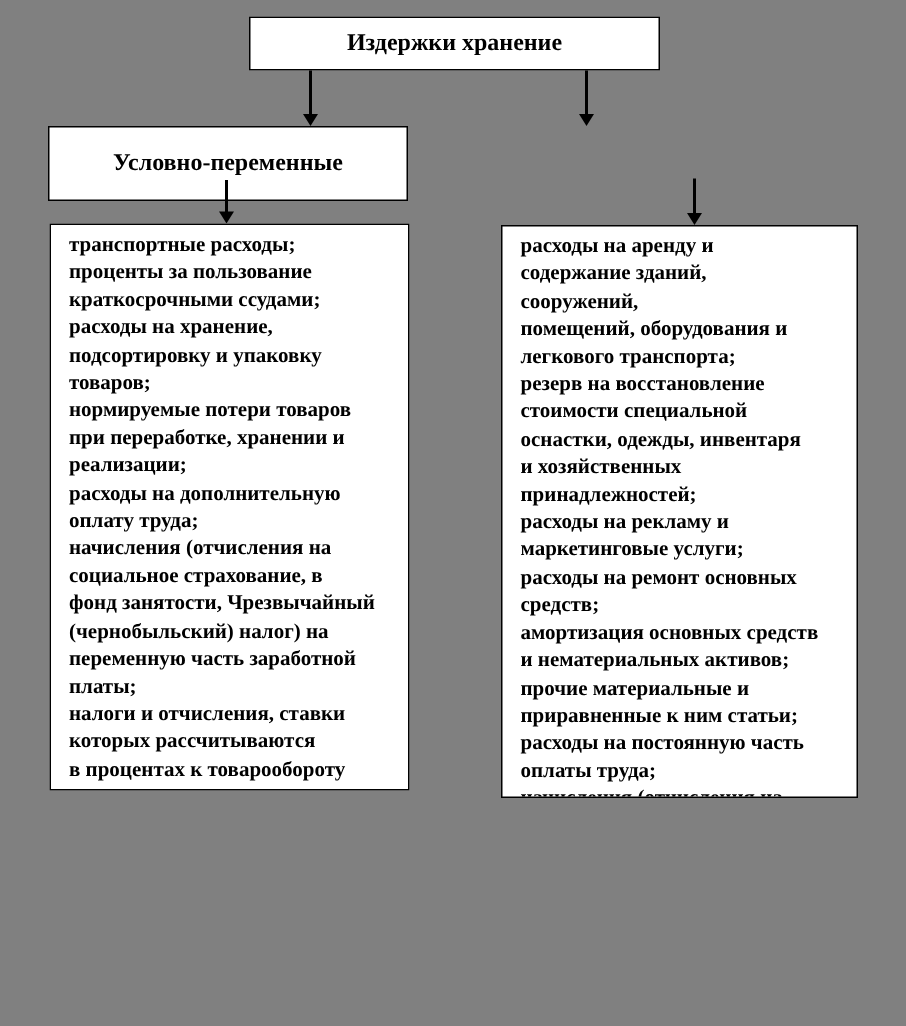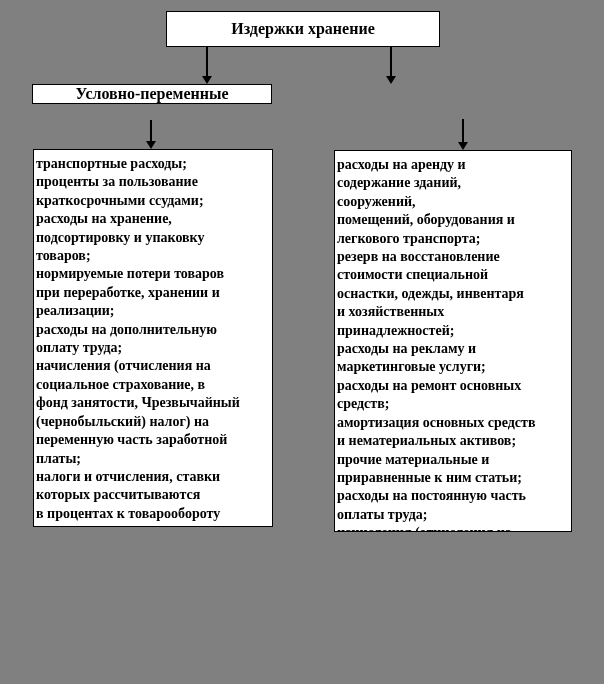--- a/index.html
+++ b/index.html
@@ -27,26 +27,26 @@
     align-items: center;
     justify-content: center;
     text-align: center;
     font-weight: bold;
     font-size: 16px;
   }
   .node.textbox {
     font-weight: bold;
     font-size: 14px;
     line-height: 18.4px;
-    padding: 5px 3px 0 2px;
+    padding: 5px 3px 0 12px;
     white-space: pre-line;
     overflow: hidden;
   }
   .root-box    { left: 166px; top: 11px;  width: 274px; height: 36px; }
-  .left-label  { left: 32px;  top: 84px;  width: 240px; height: 20px; }
+  .left-label  { left: 32px;  top: 84px;  width: 240px; height: 50px; }
   .right-label { left: 353px; top: 84px;  width: 232px; height: 35px; }
   .left-list   { left: 33px;  top: 149px; width: 240px; height: 378px; }
   .right-list  { left: 334px; top: 150px; width: 238px; height: 382px; }
 
   .arrow { position: absolute; }
   .arrow .stem {
     position: absolute;
     left: 50%;
     transform: translateX(-50%);
     top: 0;

